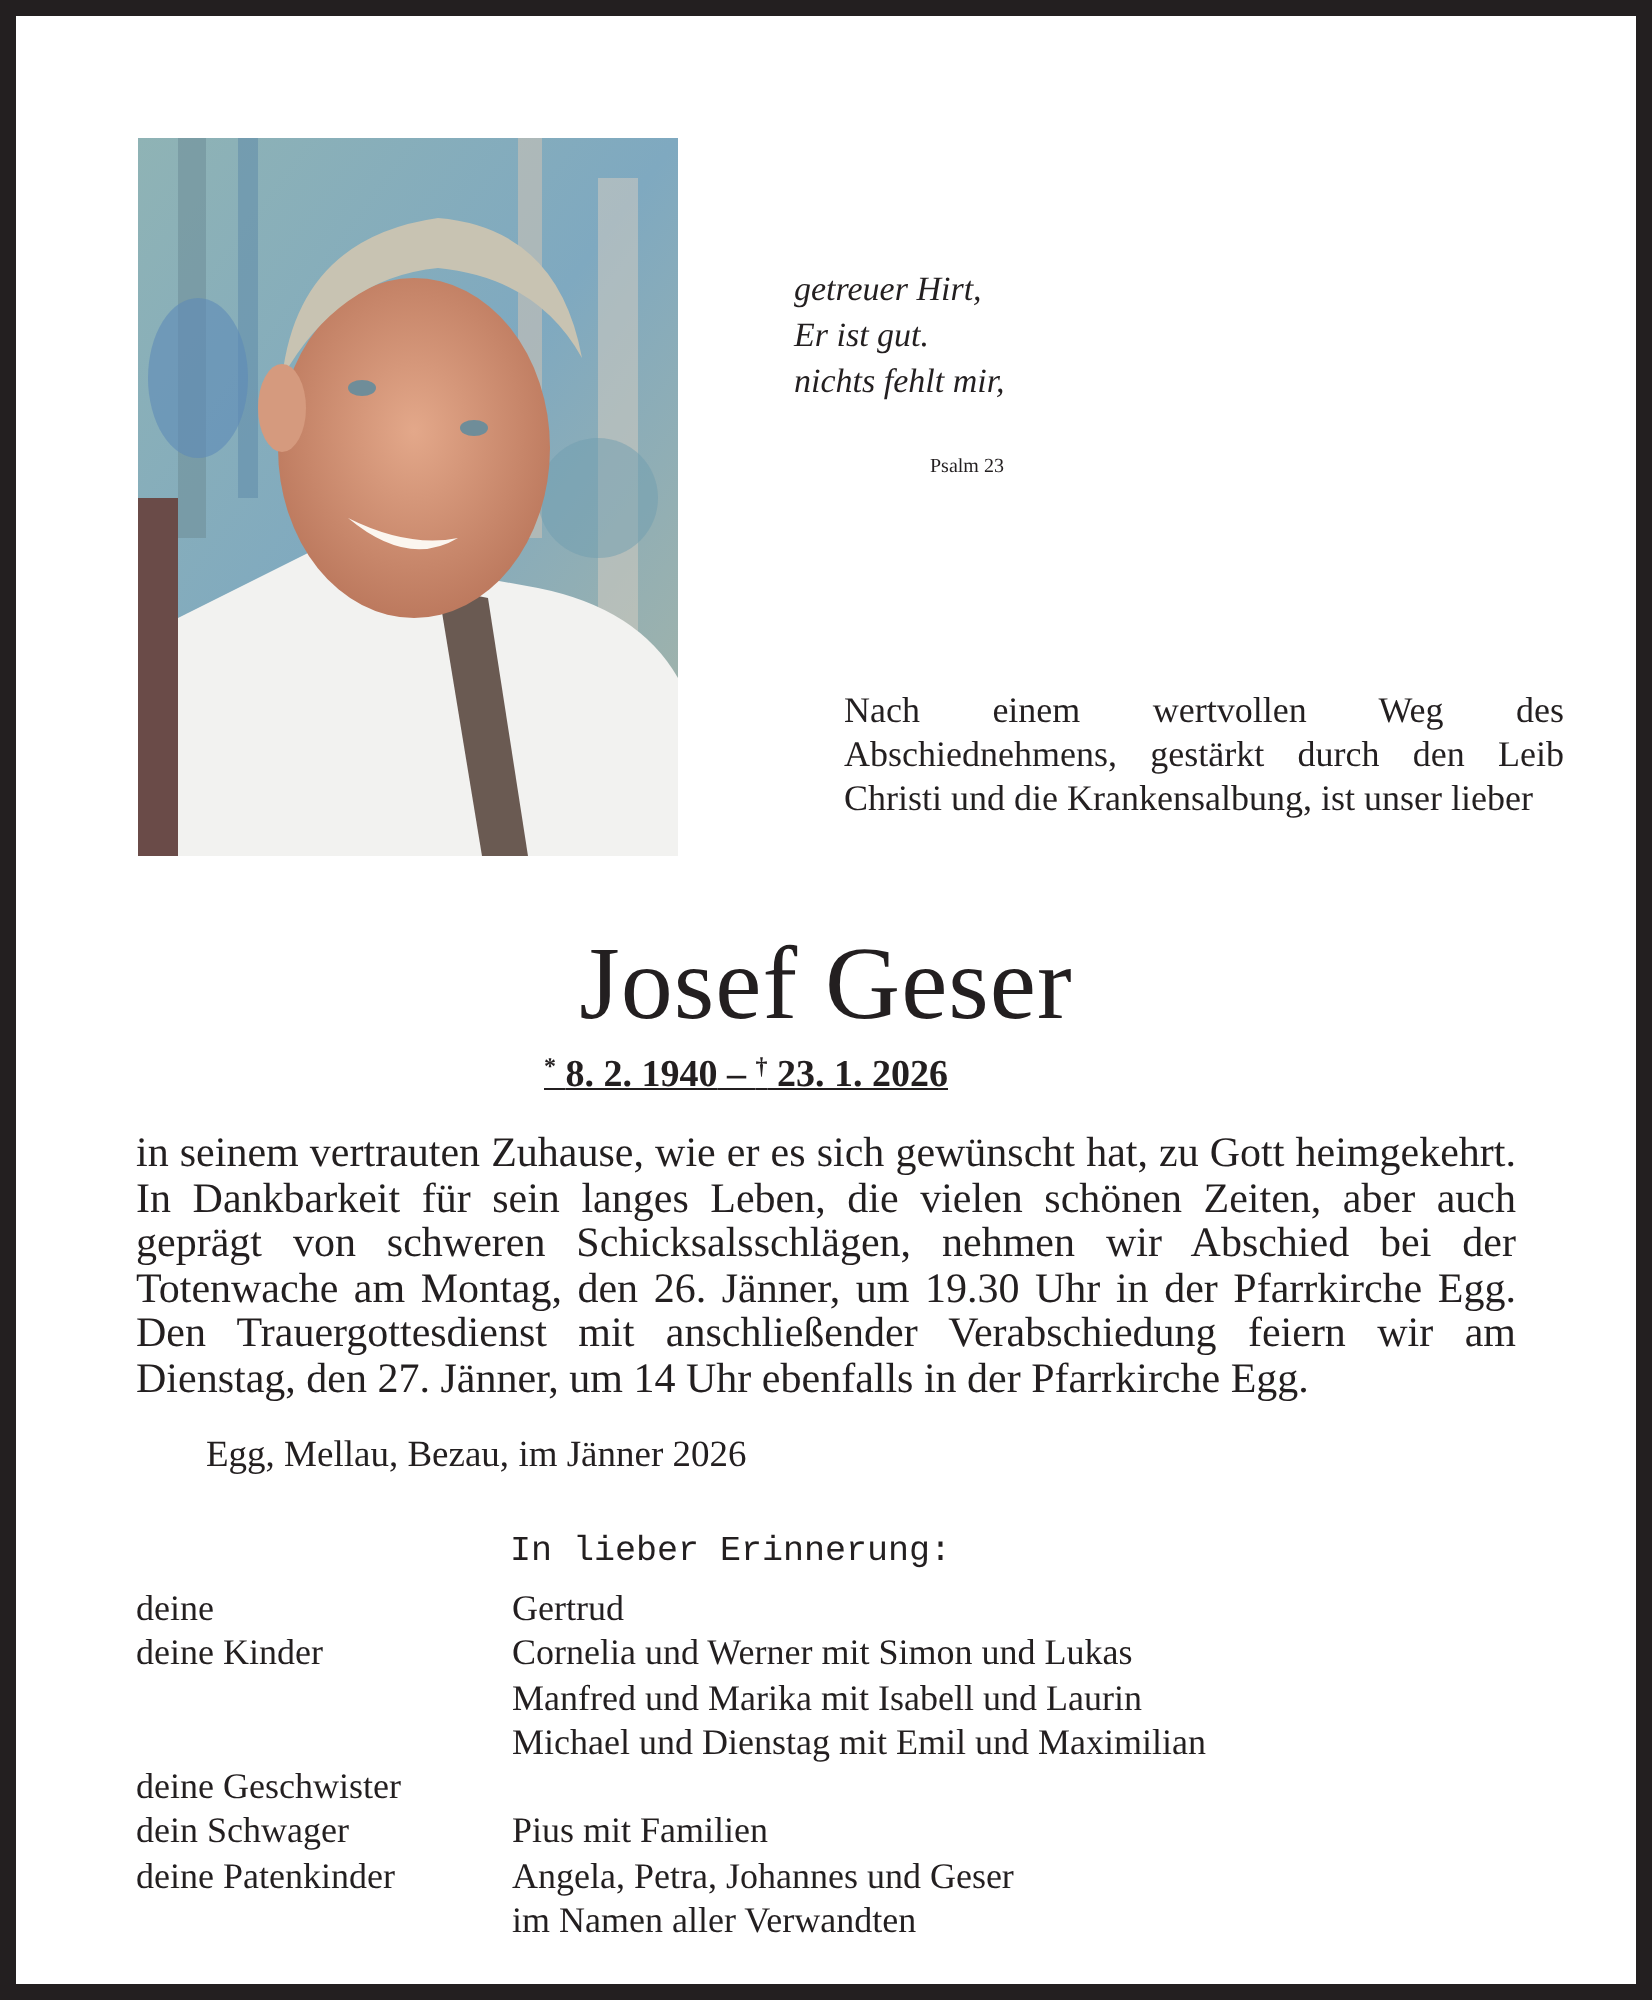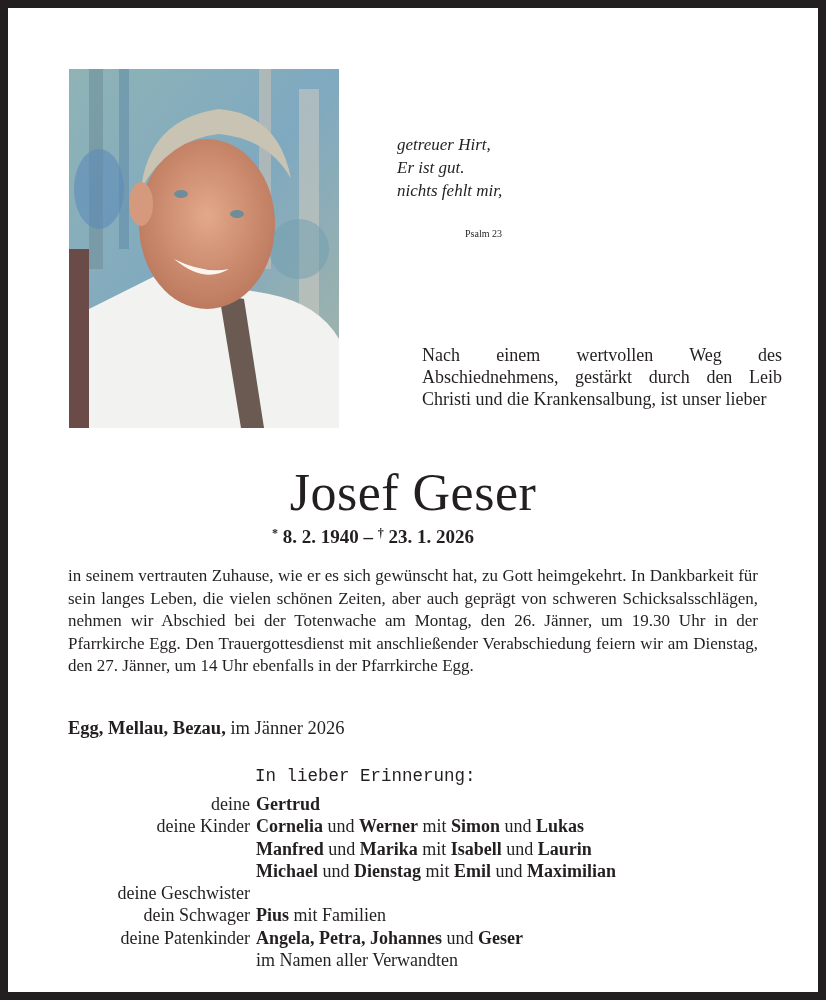--- a/index.html
+++ b/index.html
@@ -61,62 +61,63 @@
       letter-spacing: 0.5px;
     }
     .dates {
       position: absolute;
       left: 0; top: 518px;
       width: 730px;
       text-align: center;
       font-size: 19px;
       font-weight: bold;
       font-family: "Liberation Serif", serif;
+      text-decoration: underline;
     }
     .dates sup { font-size: 12px; vertical-align: 6px; }
     .body-text {
       position: absolute;
       left: 60px; top: 557px;
       width: 690px;
-      font-size: 17px;
+      font-size: 21px;
       line-height: 22.5px;
       text-align: justify;
       font-family: "Liberation Serif", serif;
       hyphens: manual;
     }
     .place {
       position: absolute;
       left: 60px; top: 710px;
       font-size: 18.5px;
       font-family: "Liberation Serif", serif;
     }
-    .place b { font-weight: bold; }
+    .place b { font-weight: normal; margin-left: 35px; }
     .memory-intro {
       position: absolute;
       left: 247px; top: 758px;
       font-size: 17.5px;
       font-family: Liberation Mono, monospace;
     }
     .family {
       position: absolute;
       left: 60px; top: 785px;
       width: 700px;
       font-family: "Liberation Serif", serif;
       font-size: 18px;
       line-height: 22.3px;
     }
     .fam-row { display: flex; }
     .fam-label {
       width: 182px;
-      text-align: right;
+      text-align: left;
       padding-right: 6px;
       flex: none;
     }
     .fam-value { flex: 1; white-space: nowrap; }
-    .fam-value b { font-weight: bold; }
+    .fam-value b { font-weight: normal; }
   </style>
 </head>
 <body>
 
 <div class="page">
 
   <div class="photo">
     <svg width="270" height="359" viewBox="0 0 270 359" xmlns="http://www.w3.org/2000/svg">
       <defs>
         <linearGradient id="bg" x1="0" y1="0" x2="1" y2="1">

